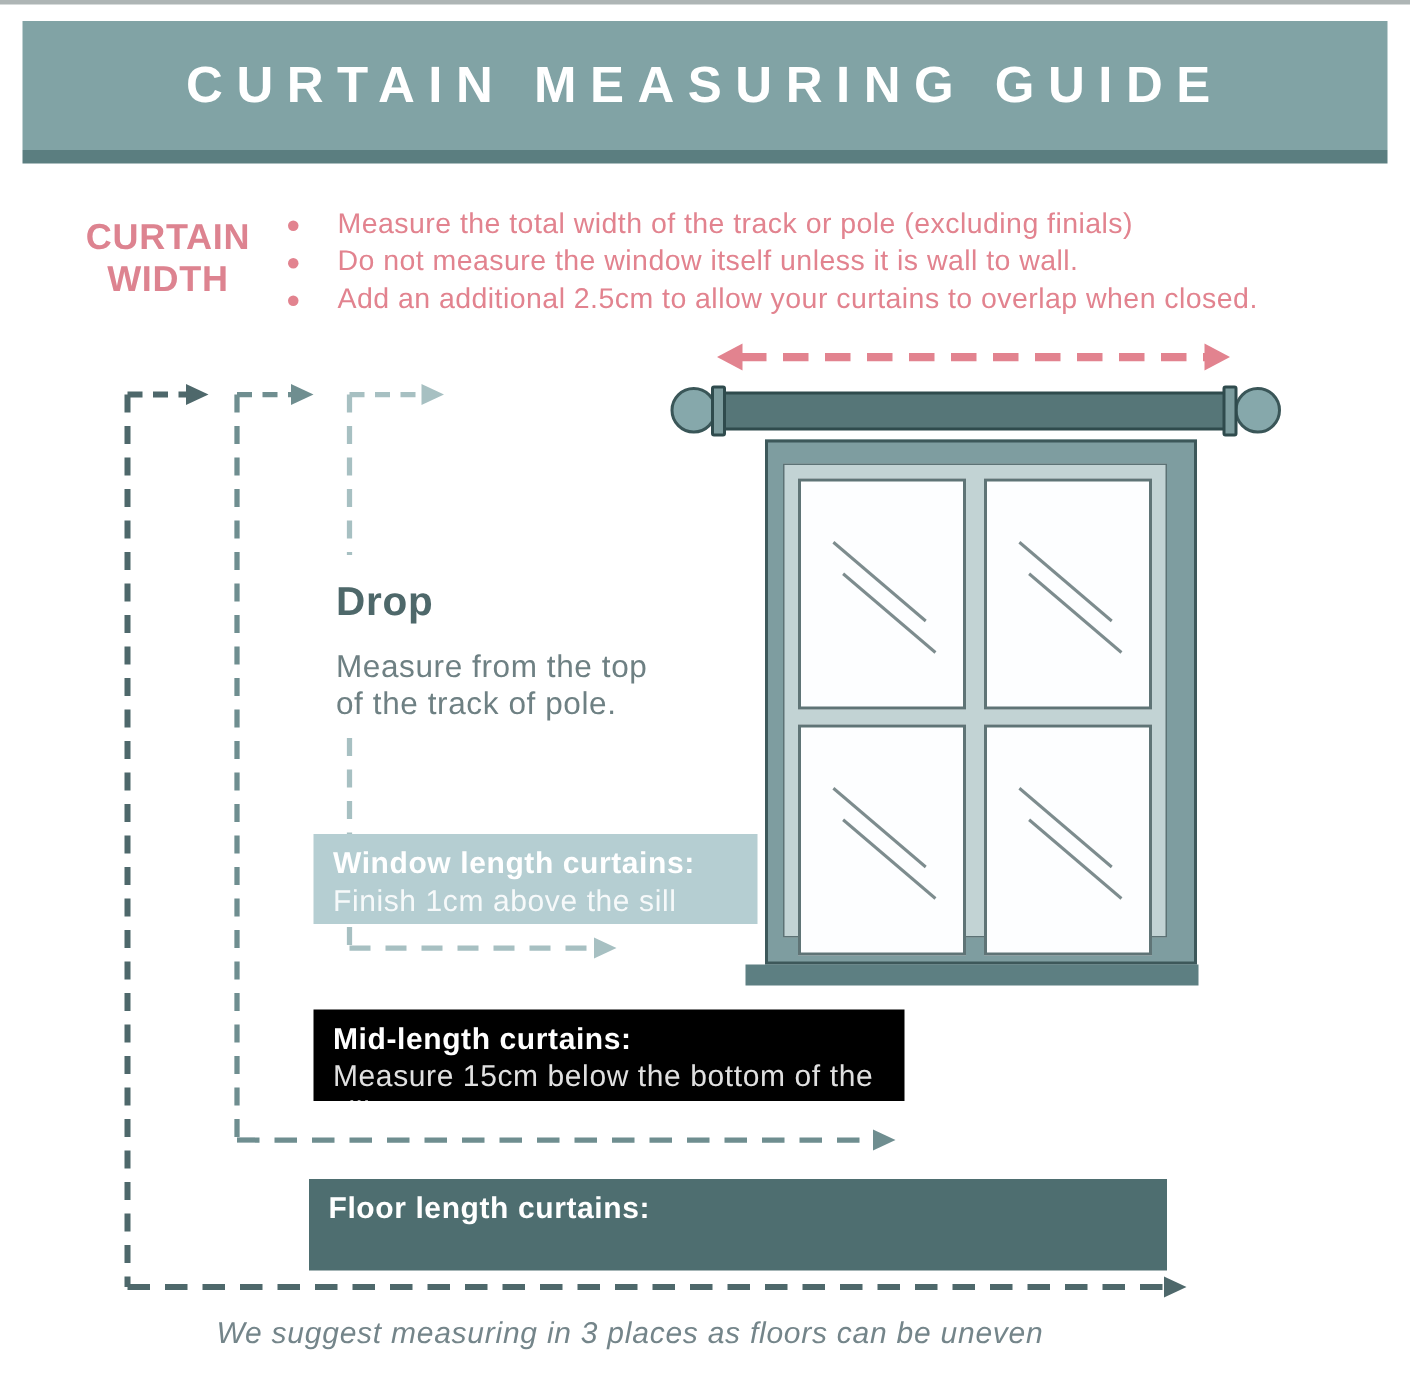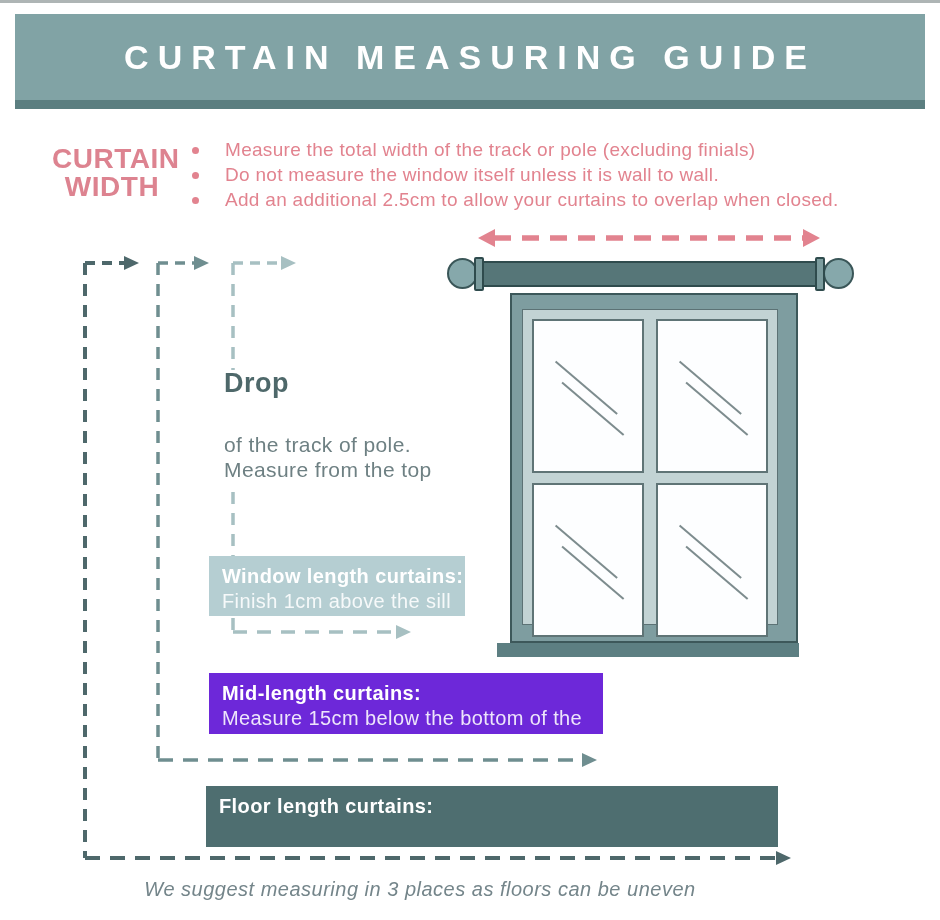--- a/index.html
+++ b/index.html
@@ -9,21 +9,21 @@
     font-family:"Liberation Sans", sans-serif;
   }
   .top-edge{position:absolute;left:0;top:0;width:940px;height:3px;background:#aeb5b5;}
   
   .banner{position:absolute;left:15px;top:14px;width:910px;height:86px;background:#81a3a5;
     display:flex;align-items:center;justify-content:center;}
   .banner h1{margin:0;color:#ffffff;font-size:34px;font-weight:700;letter-spacing:9px;}
   .banner-strip{position:absolute;left:15px;top:100px;width:910px;height:9px;background:#5b7e80;}
   
   .cw-label{position:absolute;left:52px;top:145px;width:120px;text-align:center;
-    color:#dd8390;font-size:28px;font-weight:700;line-height:28px;letter-spacing:0.5px;}
+    color:#dd8390;font-size:24px;font-weight:700;line-height:28px;letter-spacing:0.5px;}
   .bullets{position:absolute;left:192px;top:140px;margin:0;padding:0;list-style:none;}
   .bullets li{display:flex;align-items:flex-start;margin-bottom:6px;text-align:center;}
   .bullets .dot{flex:0 0 auto;width:7px;height:7px;border-radius:50%;background:#e2838f;margin:7px 26px 0 0;}
   .bullets span.txt{color:#e2838f;font-size:19px;letter-spacing:0.3px;line-height:19px;}
   
   svg.overlay{position:absolute;left:0;top:0;width:940px;height:920px;pointer-events:none;}
   
   .finial{position:absolute;width:31px;height:31px;border-radius:50%;background:#86a8ab;border:2px solid #3a5658;}
   .finial.left{left:447px;top:258px;}
   .finial.right{left:823px;top:258px;}
@@ -37,28 +37,28 @@
     border:2px solid #3d585a;}
   .window-inner{position:absolute;left:10px;top:14px;width:256px;height:316px;background:#c2d3d4;
     border:1px solid #5c7275;}
   .panes{position:absolute;left:9px;top:9px;right:9px;bottom:12px;display:grid;
     grid-template-columns:1fr 1fr;grid-template-rows:1fr 1fr;column-gap:12px;row-gap:10px;}
   .pane{background:#fdfeff;border:2px solid #5f7476;}
   .pane svg{display:block;width:100%;height:100%;}
   .pane line{stroke:#7d8c8e;stroke-width:2;}
   .sill{position:absolute;left:497px;top:643px;width:302px;height:14px;background:#5d7f82;}
   
-  .drop-heading{position:absolute;left:224px;top:368px;color:#4e686a;font-size:27px;font-weight:700;letter-spacing:0.5px;}
+  .drop-heading{position:absolute;left:224px;top:386px;color:#4e686a;font-size:27px;font-weight:700;letter-spacing:0.5px;}
   .drop-body{position:absolute;left:224px;top:432px;color:#6e8083;font-size:21px;line-height:25px;letter-spacing:0.4px;}
   
   .lbox{position:absolute;color:#ffffff;padding:8px 0 0 13px;}
   .lbox .t{font-size:20px;font-weight:700;letter-spacing:0.4px;line-height:25px;}
   .lbox .s{font-size:20px;font-weight:400;color:rgba(255,255,255,0.88);letter-spacing:0.4px;line-height:24px;}
-  .lbox.box-window{left:209px;top:556px;width:256px;height:60px;background:#b5ced2;}
-  .lbox.box-mid{left:209px;top:673px;width:394px;height:61px;background:#6d28d9;}
+  .lbox.box-window{left:209px;top:556px;width:296px;height:60px;background:#b5ced2;}
+  .lbox.box-mid{left:209px;top:673px;width:394px;height:61px;background:#000000;}
   .lbox.box-floor{left:206px;top:786px;width:572px;height:61px;background:#4e6e70;}
   
   .footer-note{position:absolute;left:0;top:878px;width:840px;text-align:center;
     color:#74858a;font-size:20px;letter-spacing:0.5px;font-style:italic;}
 </style>
 </head>
 <body>
 
 <div class="canvas">
 
@@ -156,22 +156,22 @@
             <line x1="26%" y1="41%" x2="83%" y2="76%"></line>
           </svg>
         </div>
       </div>
     </div>
   </div>
   <div class="sill"></div>
 
   <div class="drop-heading">Drop</div>
   <div class="drop-body">
+    <div>Measure from the top</div>
     <div>of the track of pole.</div>
-    <div>Measure from the top</div>
   </div>
 
   <div class="lbox box-window">
     <div class="t">Window length curtains:</div>
     <div class="s">Finish 1cm above the sill</div>
   </div>
   <div class="lbox box-mid">
     <div class="t">Mid-length curtains:</div>
     <div class="s">Measure 15cm below the bottom of the sill</div>
   </div>

